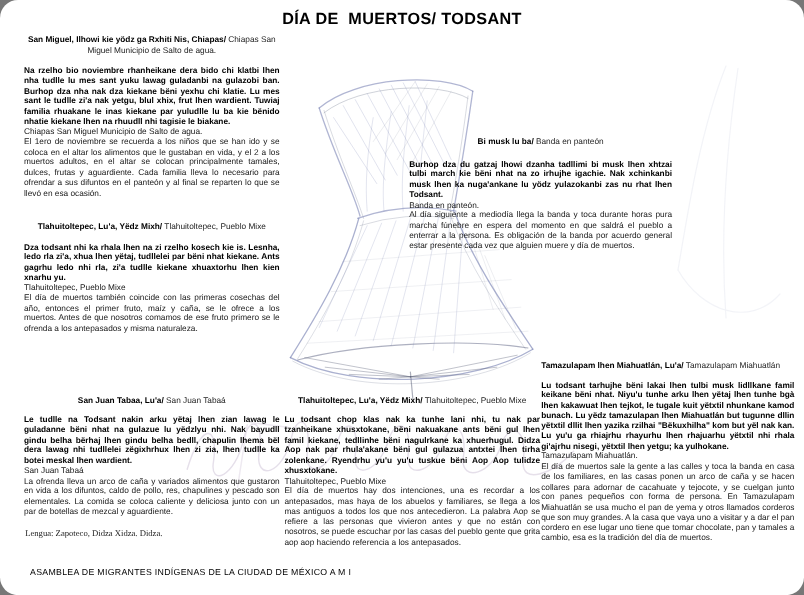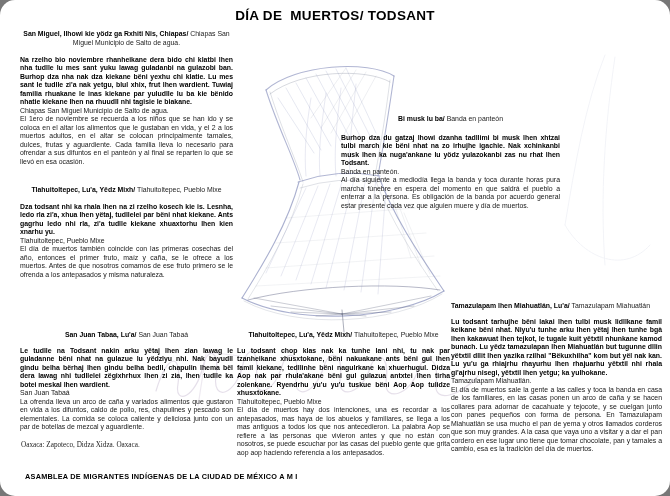--- a/index.html
+++ b/index.html
@@ -20,21 +20,21 @@
   .hn{font-weight:normal;color:#222;}
   .body{font-size:6.9px;line-height:1.23;text-align:justify;color:#161616;}
   .body-native{font-weight:bold;color:#000;}
   .body-es{white-space:pre-line;font-weight:normal;}
   .lengua{
     position:absolute;left:21px;top:441px;width:220px;z-index:2;
     font-family:"Liberation Serif",serif;font-size:7.2px;color:#222;
   }
   .footer{
     position:absolute;left:25px;top:472px;width:620px;z-index:2;
-    font-size:7.3px;font-weight:bold;letter-spacing:.25px;color:#000;
+    font-size:7.3px;font-weight:normal;letter-spacing:.25px;color:#000;
   }
   .sketch{position:absolute;z-index:0;}
   svg{display:block;}
 </style>
 </head>
 <body>
 
 <div class="page">
 
   <div class="sketch" style="left:226px;top:58px;width:232px;height:282px;">
@@ -142,17 +142,17 @@
 
   <div class="sec" style="left:451px;top:302px;width:211px;">
     <div class="heading left-align"><span class="hb">Tamazulapam lhen Miahuatlán, Lu'a/</span> <span class="hn">Tamazulapam Miahuatlán</span></div>
   </div>
   <div class="sec body" style="left:451px;top:318px;width:211px;">
     <div class="body-native">Lu todsant tarhujhe bëni lakai lhen tulbi musk lidllkane famil keikane bëni nhat. Niyu'u tunhe arku lhen yëtaj lhen tunhe bgà lhen kakawuat lhen tejkot, le tugale kuit yëtxtil nhunkane kamod bunach. Lu yëdz tamazulapan lhen Miahuatlán but tugunne dllin yëtxtil dllit lhen yazika rzilhai "Bëkuxhilha" kom but yël nak kan. Lu yu'u ga rhiajrhu rhayurhu lhen rhajuarhu yëtxtil nhi rhala gi'ajrhu nisegi, yëtxtil lhen yetgu; ka yulhokane.</div>
     <div class="body-es">Tamazulapam Miahuatlán.
 El día de muertos sale la gente a las calles y toca la banda en casa de los familiares, en las casas ponen un arco de caña y se hacen collares para adornar de cacahuate y tejocote, y se cuelgan junto con panes pequeños con forma de persona. En Tamazulapam Miahuatlán se usa mucho el pan de yema y otros llamados corderos que son muy grandes. A la casa que vaya uno a visitar y a dar el pan cordero en ese lugar uno tiene que tomar chocolate, pan y tamales a cambio, esa es la tradición del día de muertos.</div>
   </div>
 
-  <div class="lengua">Oaxaca: Zapoteco, Didza Xidza. Oaxaca.</div>
+  <div class="lengua">Lengua: Zapoteco, Didza Xidza. Didza.</div>
 
   <div class="footer">ASAMBLEA DE MIGRANTES INDÍGENAS DE LA CIUDAD DE MÉXICO A M I</div>
 
 </div>
 
 </body></html>

